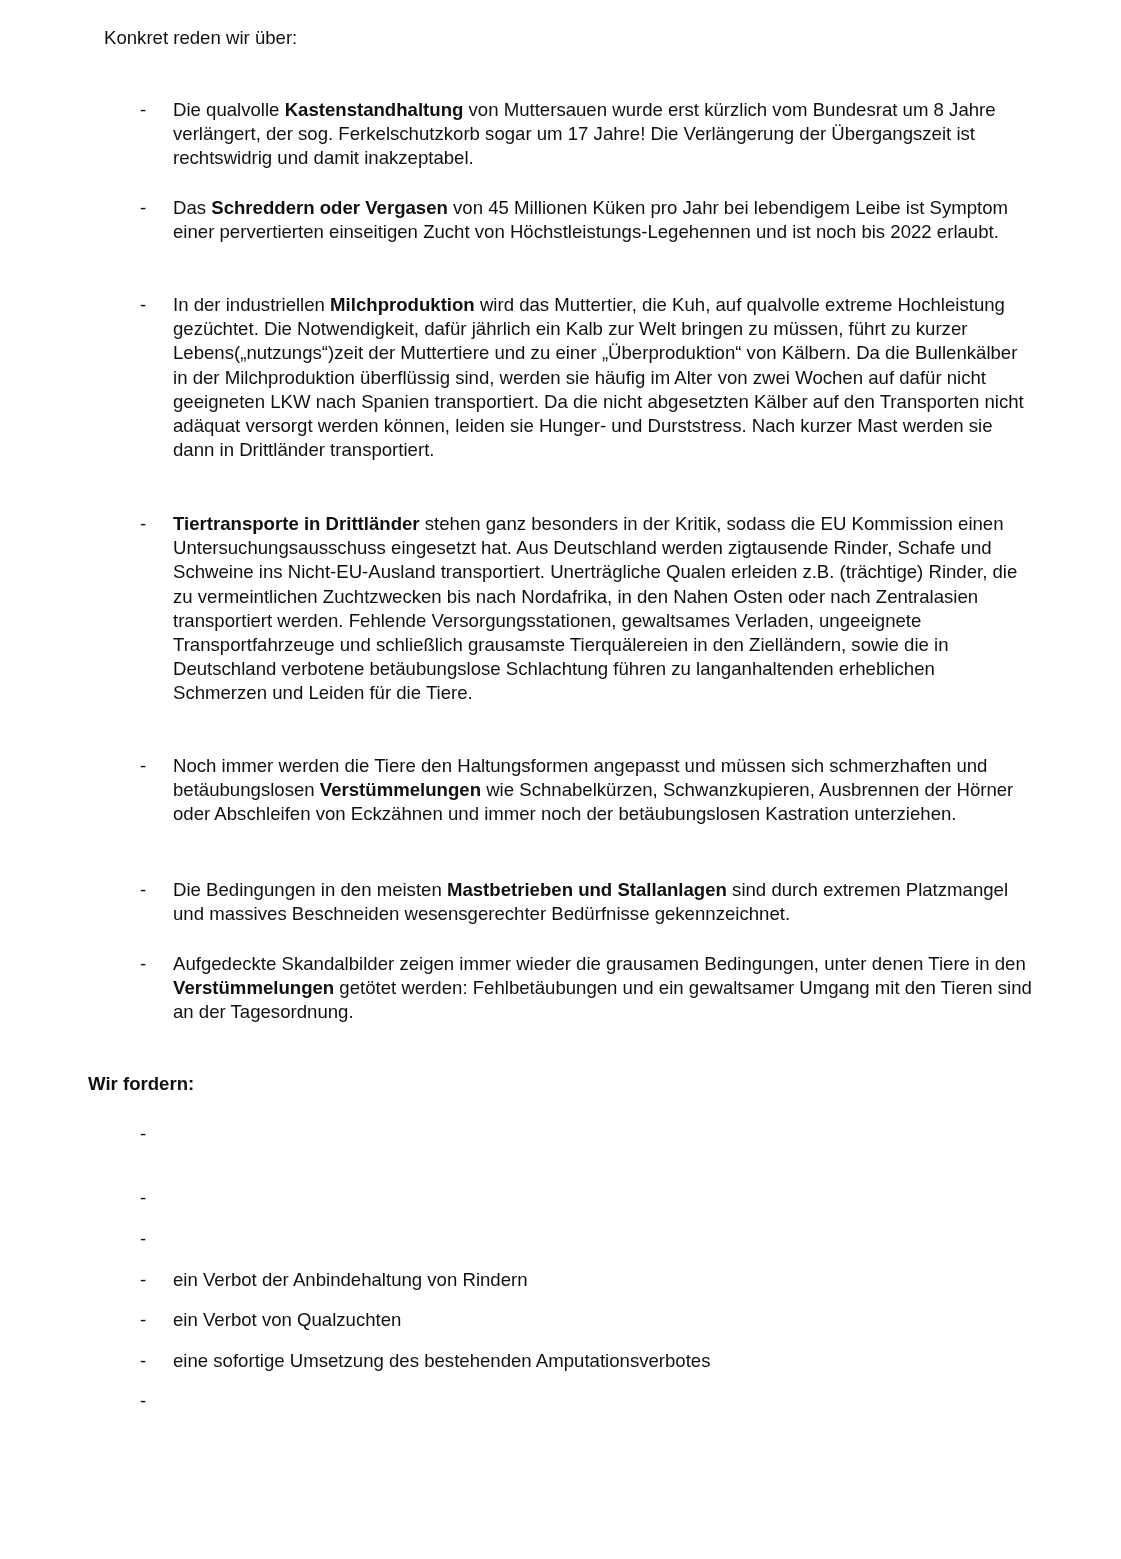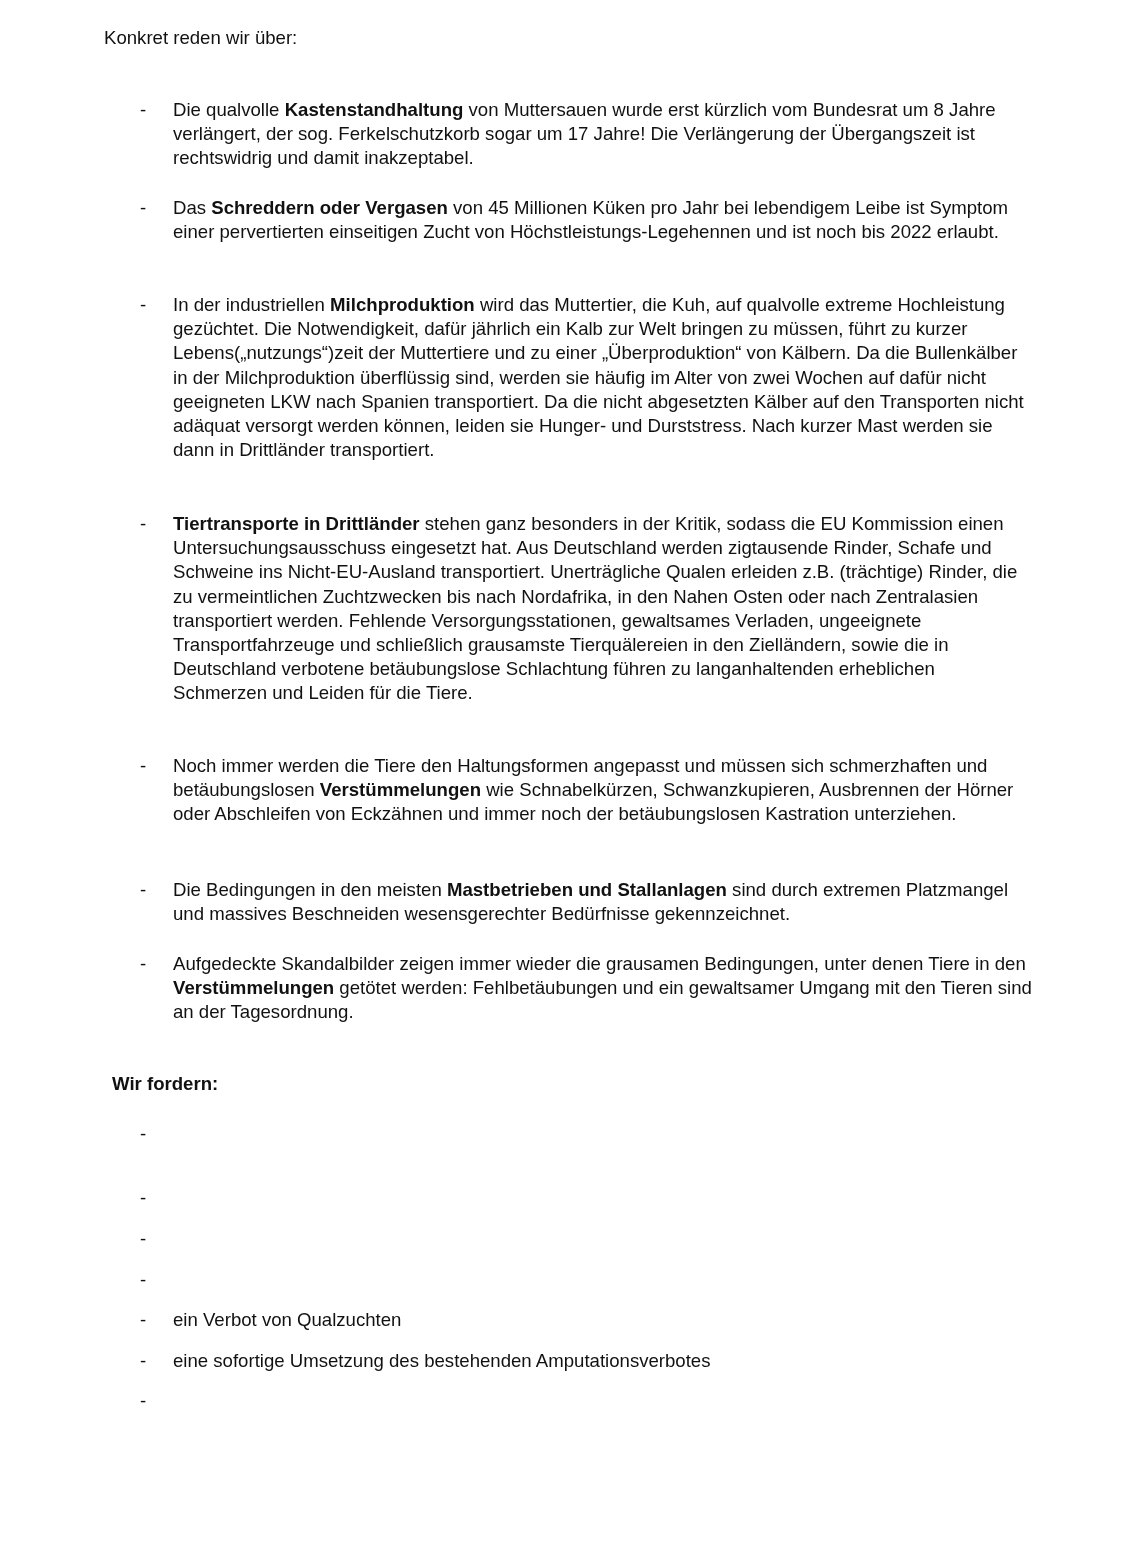--- a/index.html
+++ b/index.html
@@ -4,21 +4,21 @@
 <style>
   html, body { margin: 0; padding: 0; background: #ffffff; }
   body {
     width: 1121px; height: 1559px; position: relative; overflow: hidden;
     font-family: "Liberation Sans", sans-serif; color: #111111;
     font-size: 18.6px; line-height: 24.2px;
   }
   .intro { position: absolute; left: 104px; top: 26px; }
   .bullet { position: absolute; left: 173px; width: 860px; }
   .dash { position: absolute; left: -33px; top: 0; }
-  .heading { position: absolute; left: 112px; top: 1072px; font-weight: bold; }
+  .heading { position: absolute; left: 88px; top: 1072px; font-weight: bold; }
   b { font-weight: bold; }
 </style>
 </head>
 <body>
 
 <div class="intro">Konkret reden wir über:</div>
 
 <div class="bullet" style="top:98px;">
   <span class="dash">-</span>
   <span>Die qualvolle </span><b>Kastenstandhaltung</b><span> von Muttersauen wurde erst kürzlich vom Bundesrat um 8 Jahre verlängert, der sog. Ferkelschutzkorb sogar um 17 Jahre! Die Verlängerung der Übergangszeit ist rechtswidrig und damit inakzeptabel.</span>
@@ -60,20 +60,21 @@
   <span class="dash">-</span>
 </div>
 <div class="bullet" style="top:1186px;">
   <span class="dash">-</span>
 </div>
 <div class="bullet" style="top:1227px;">
   <span class="dash">-</span>
 </div>
 <div class="bullet" style="top:1268px;">
   <span class="dash">-</span>
+  <span>ein Verbot der Anbindehaltung von Rindern</span>
 </div>
 <div class="bullet" style="top:1308px;">
   <span class="dash">-</span>
   <span>ein Verbot von Qualzuchten</span>
 </div>
 <div class="bullet" style="top:1349px;">
   <span class="dash">-</span>
   <span>eine sofortige Umsetzung des bestehenden Amputationsverbotes</span>
 </div>
 <div class="bullet" style="top:1389px;">

